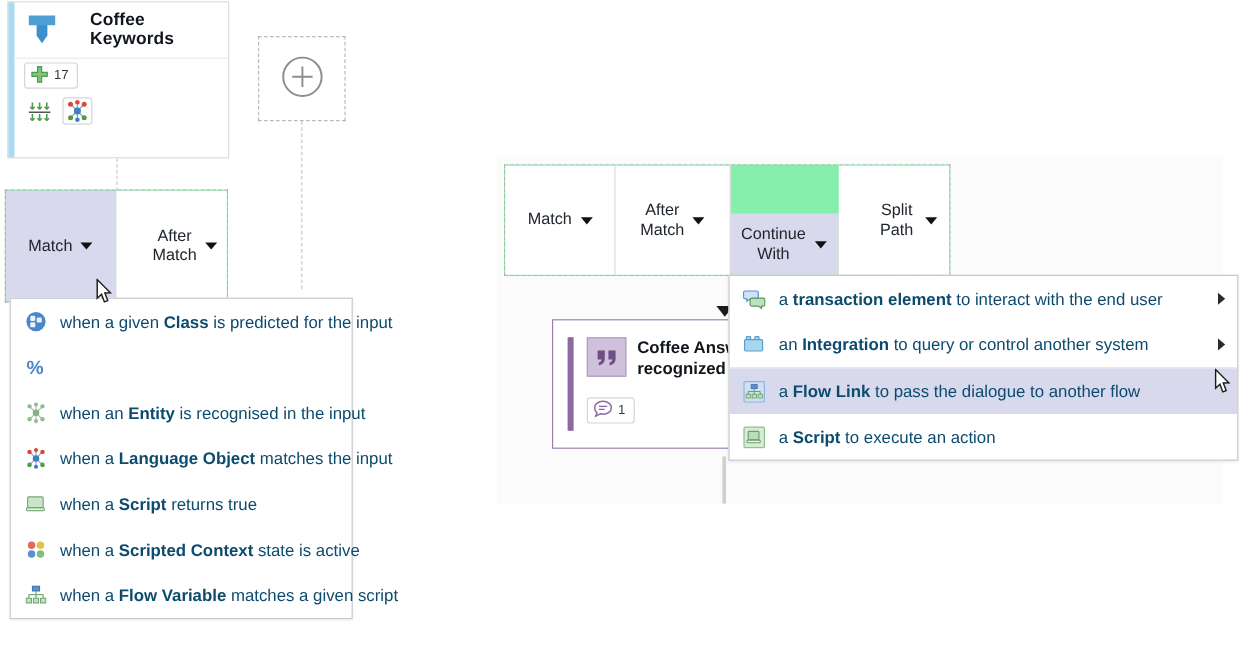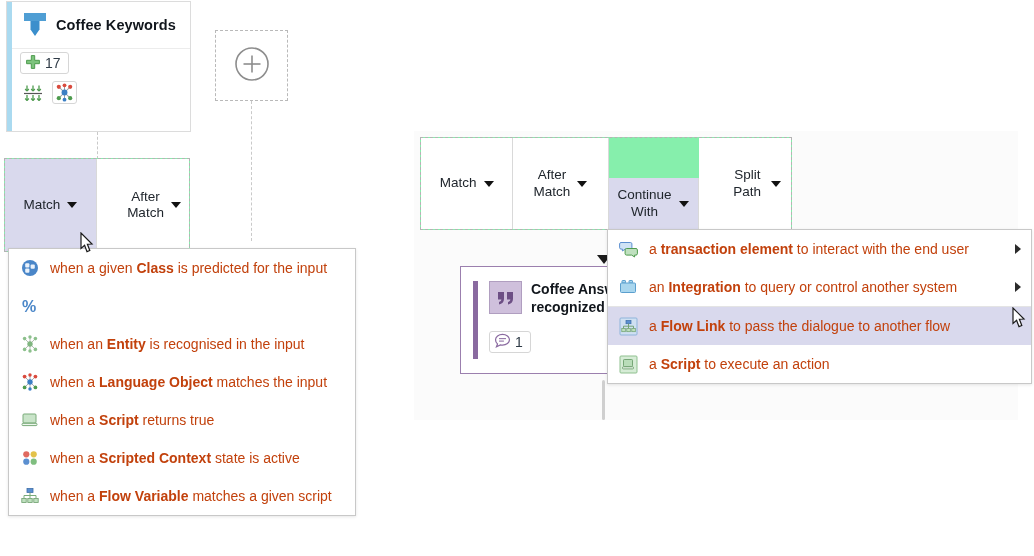--- a/index.html
+++ b/index.html
@@ -39,21 +39,21 @@
     left: 0; top: 0; bottom: 0;
     width: 5px;
     background: #aadaf0;
   }
   #kw-head {
     position: absolute;
     left: 5px; right: 0; top: 0;
     height: 47px;
     display: flex;
     align-items: center;
-    gap: 6px;
+    gap: 25px;
     padding-left: 8px;
     border-bottom: 1px solid #ececec;
     box-sizing: border-box;
   }
   #kw-head .title {
     font-weight: bold;
     font-size: 14.5px;
     color: #11161c;
     letter-spacing: .1px;
   }
@@ -65,21 +65,21 @@
     display: inline-flex;
     align-items: center;
     gap: 4px;
     border: 1px solid #d6d6d6;
     border-radius: 3px;
     background: #fff;
     padding: 2px 7px 2px 4px;
     height: 22px;
     box-sizing: border-box;
     color: #2e3a46;
-    font-size: 14px;
+    font-size: 11px;
   }
   #kw-tools {
     margin-top: 7px;
     display: flex;
     align-items: center;
     gap: 7px;
   }
   .toolbtn {
     width: 25px; height: 23px;
     border: 1px solid #d6d6d6;
@@ -218,38 +218,38 @@
     z-index: 40;
   }
   .menu-item {
     display: flex;
     align-items: center;
     gap: 11px;
     height: 38px;
     padding: 0 10px 0 11px;
     box-sizing: border-box;
     font-size: 14px;
-    color: #c2410c;
+    color: #0c4a6e;
     white-space: nowrap;
   }
   .menu-item.hl { background: #d9d9ed; }
   .menu-item .ic { width: 19px; height: 19px; flex: 0 0 auto; display:flex; align-items:center; justify-content:center; }
   .menu-item .txt { flex: 1 1 auto; }
   .menu-item .txt b { font-weight: bold; }
   .submenu-arrow {
     width: 0; height: 0;
     border-top: 5px solid transparent;
     border-bottom: 5px solid transparent;
     border-left: 6px solid #2b2b2b;
     flex: 0 0 auto;
     margin-left: 8px;
   }
   .menu-sep { height: 1px; background: #e4e4e4; margin: 0; }
 
-  #menu-left  { left: 8px; top: 248px; width: 348px; }
+  #menu-left  { left: 8px; top: 248px; width: 286px; }
   #menu-right { left: 607px; top: 229px; width: 425px; }
 
   
   #panel-scroll {
     position: absolute;
     left: 602px; top: 380px;
     width: 3px; height: 40px;
     background: #cfcfcf;
     border-radius: 2px;
     z-index: 45;

